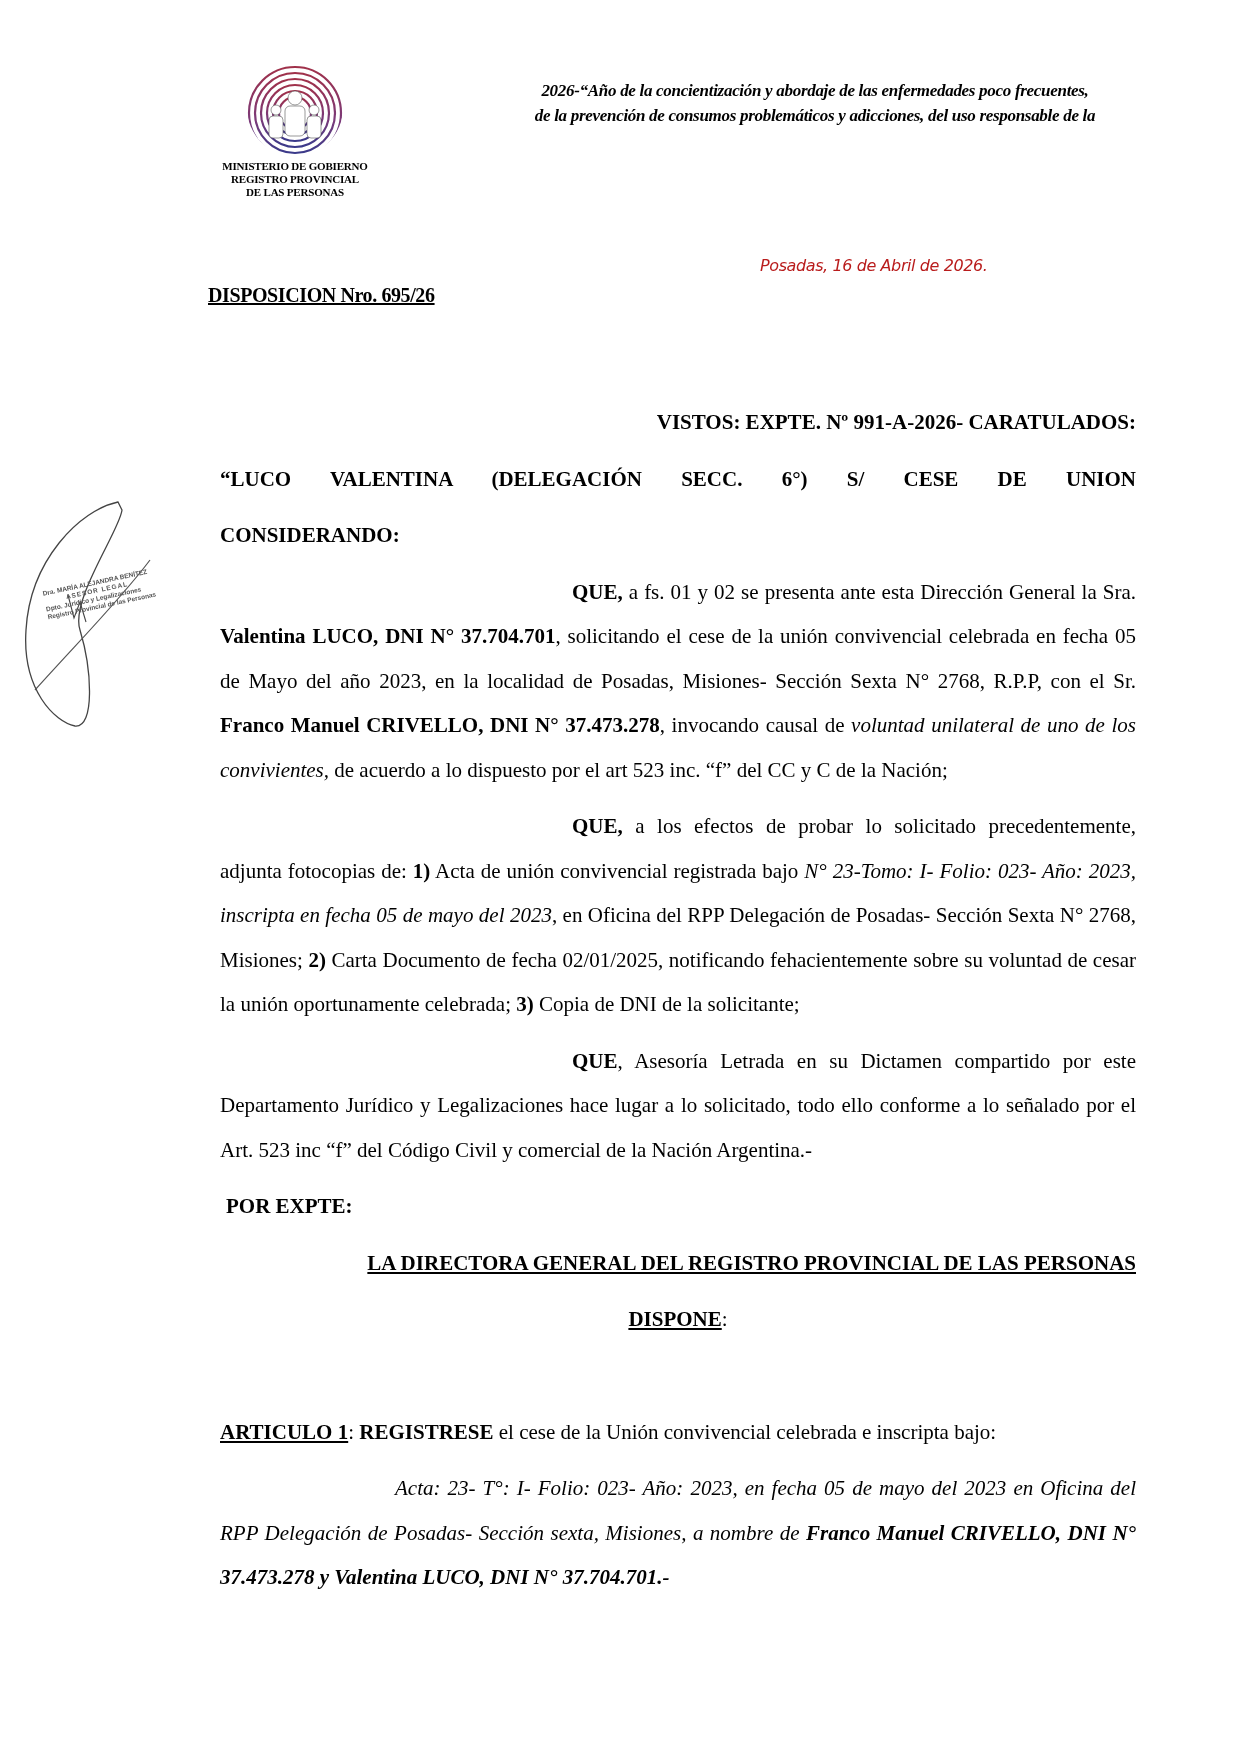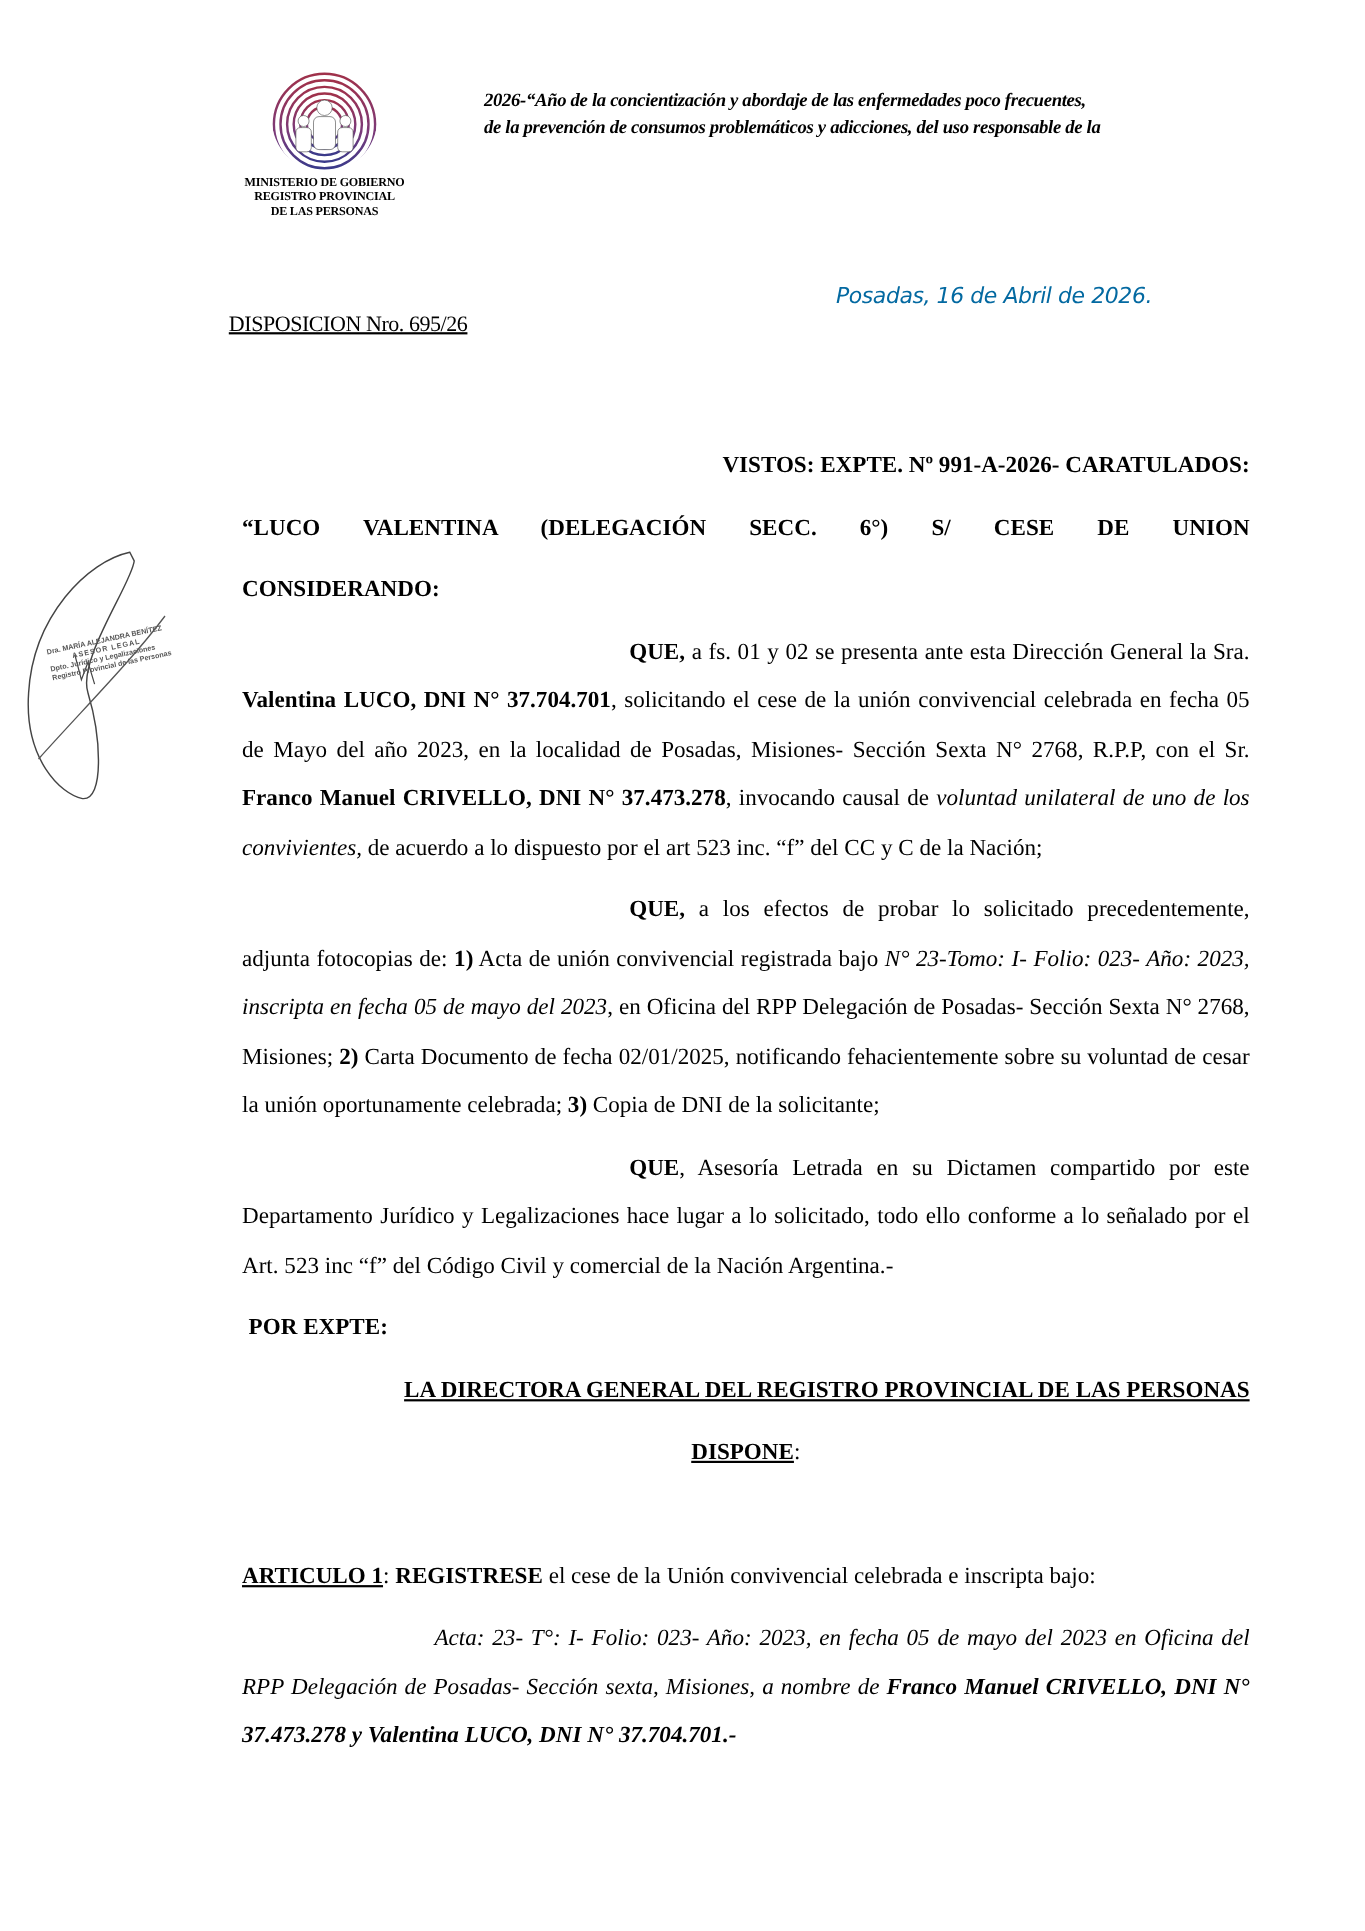--- a/index.html
+++ b/index.html
@@ -6,26 +6,26 @@
   body { width:1241px; height:1755px; position:relative; overflow:hidden; color:#000;
          font-family:"Liberation Serif", "DejaVu Serif", serif; }
   .abs { position:absolute; }
 
   
   .logo { left:245px; top:58px; width:100px; height:100px; }
   .logo-text { left:200px; top:160px; width:190px; text-align:center; font-size:11px; font-weight:bold; line-height:13px; letter-spacing:-0.2px; }
   .logo-text div { white-space:nowrap; }
 
   
-  .slogan { left:440px; top:78px; width:750px; font-style:italic; font-weight:bold;
+  .slogan { left:440px; top:78px; width:750px; text-align:center; font-style:italic; font-weight:bold;
             font-size:17px; line-height:25px; letter-spacing:-0.3px; }
 
   
-  .date { left:760px; top:256px; font-family:"DejaVu Sans", sans-serif; font-style:italic; font-size:20px; color:#0369a1; letter-spacing:-0.4px; }
-  .disp-title { left:208px; top:284px; font-weight:normal; font-size:20px; text-decoration:underline; letter-spacing:-0.4px; }
+  .date { left:760px; top:256px; font-family:"DejaVu Sans", sans-serif; font-style:italic; font-size:16px; color:#b91c1c; letter-spacing:-0.4px; }
+  .disp-title { left:208px; top:284px; font-weight:bold; font-size:20px; text-decoration:underline; letter-spacing:-0.4px; }
 
   
   .body { left:208px; top:388px; width:940px; font-size:21px; line-height:44.5px; text-align:justify; }
   .body p { margin:12px; }
   .indent-que { text-indent:352px; }
   .b { font-weight:bold; }
   .i { font-style:italic; }
   .u { text-decoration:underline; }
   .visto { font-weight:bold; text-align:justify; }
   .visto-first { text-align:right; }

